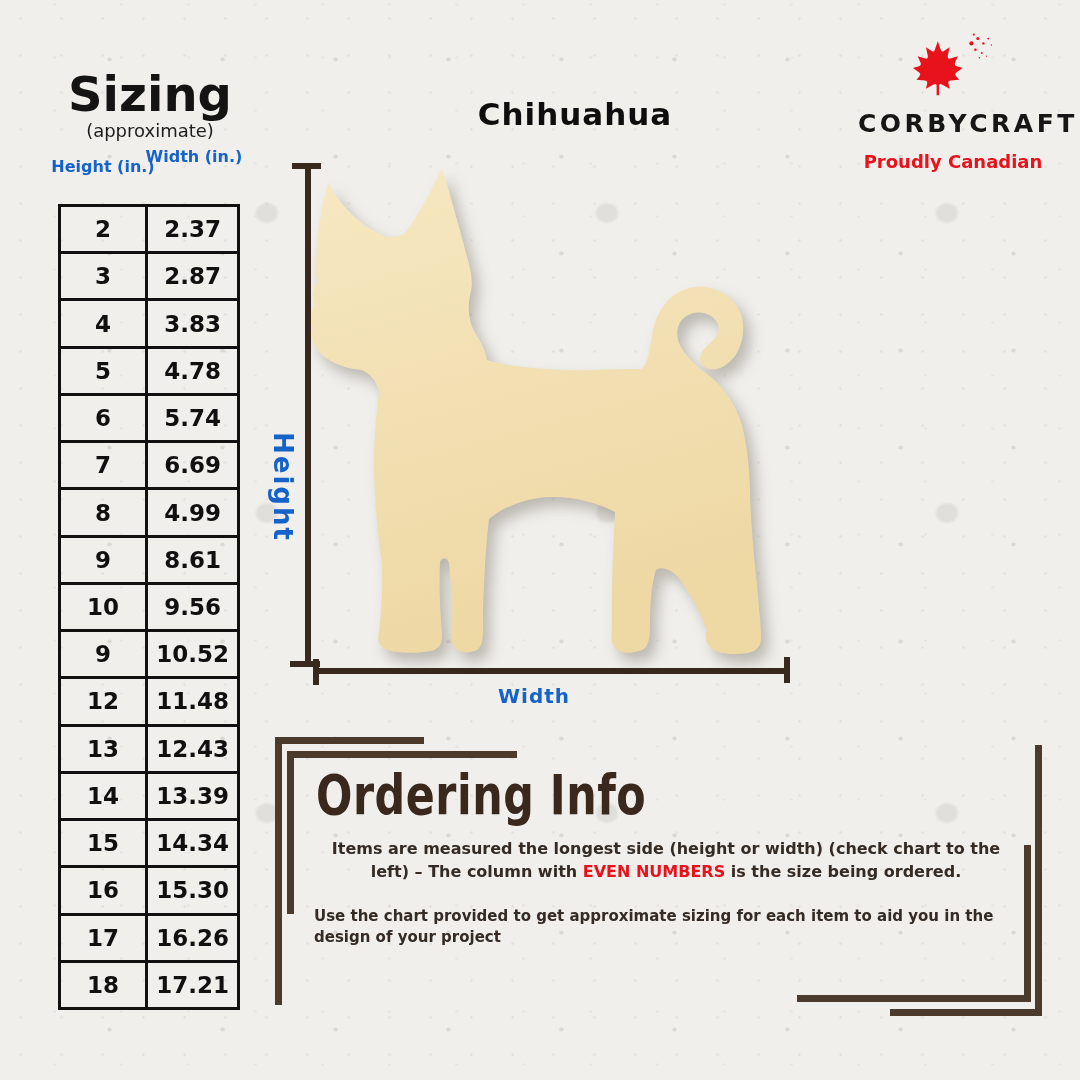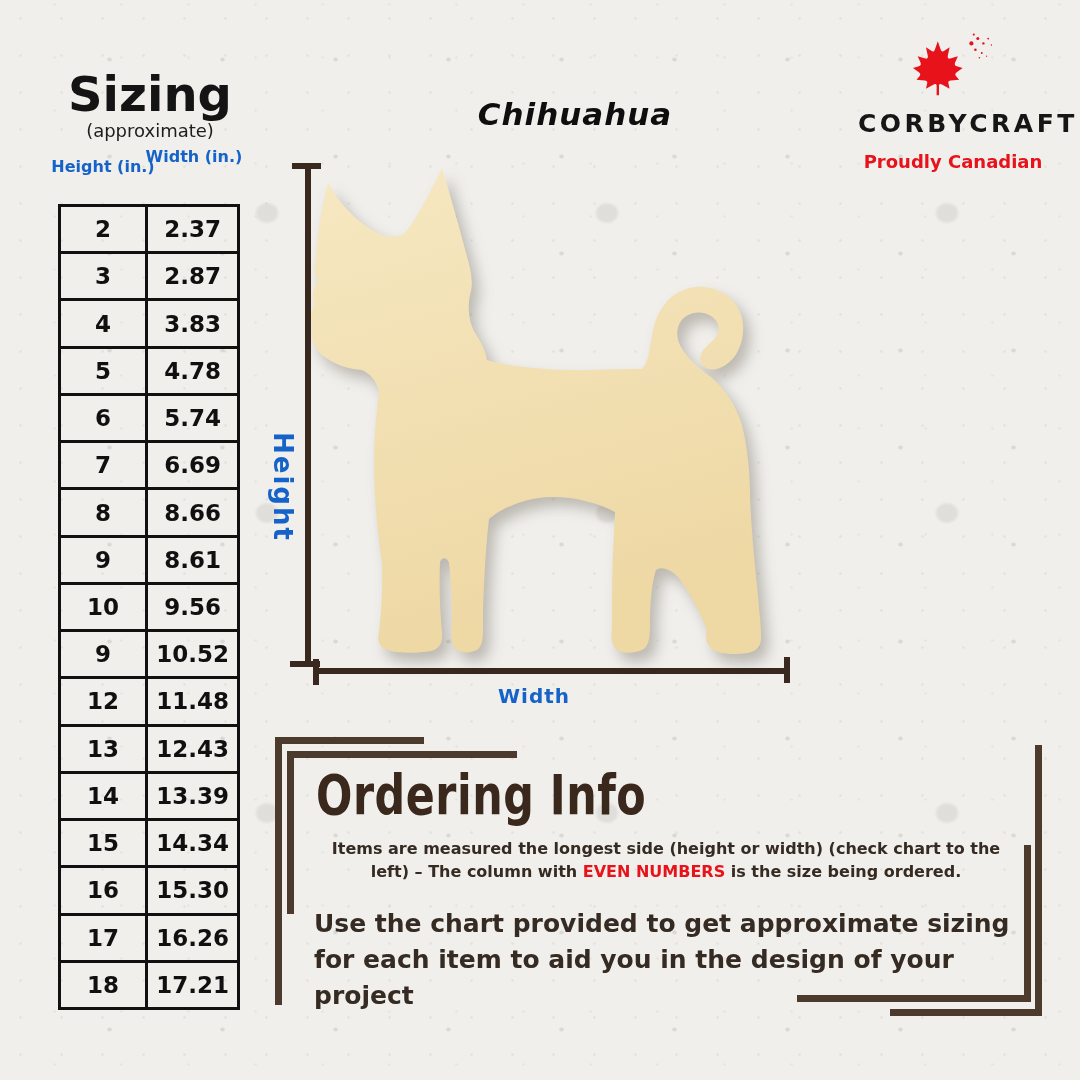--- a/index.html
+++ b/index.html
@@ -39,21 +39,21 @@
     border-collapse:collapse; table-layout:fixed;
   }
   table.size-table td{
     border:3px solid #111; text-align:center; vertical-align:middle;
     font-size:23px; font-weight:bold; color:#101010; padding:0;
   }
   table.size-table td:first-child{width:47%;}
   
   .product-title{
     position:absolute; left:395px; top:96px; width:360px; text-align:center;
-    font-size:31px; font-weight:bold; color:#0e0e0e; letter-spacing:1px; margin:0;font-style:italic;
+    font-size:31px; font-weight:bold; color:#0e0e0e; letter-spacing:1px; margin:0;
   }
   .brand{position:absolute; left:858px; top:33px; width:190px; text-align:center;}
   .brand svg{display:block; margin:0 auto;}
   .leaf{fill:var(--red);}
   .brand-name{font-size:25px; font-weight:bold; color:#161616; letter-spacing:3.5px; margin-top:4px;}
   .brand-tagline{font-size:18px; font-weight:bold; color:var(--red); margin-top:13px;}
   
   .dim{position:absolute; background:#38281d;}
   .dim-h-line {left:305px; top:165px; width:6px;  height:501px;}
   .dim-h-cap1 {left:292px; top:163px; width:29px; height:6px;}
@@ -87,21 +87,21 @@
     transform:scale(1.02,1.3); transform-origin:top left; letter-spacing:0.5px;
     white-space:nowrap;
   }
   .ordering-p1{
     position:absolute; left:300px; top:822px; width:700px; text-align:center;
     font-size:16px; font-weight:bold; color:var(--textbrown); line-height:1.43; margin:16px;
   }
   .ordering-p1 .red{color:var(--red);}
   .ordering-p2{
     position:absolute; left:314px; top:906px; width:700px; text-align:left;
-    font-size:25px; font-weight:bold; color:var(--textbrown); line-height:1.43; margin:0;
+    font-size:15px; font-weight:bold; color:var(--textbrown); line-height:1.43; margin:0;
   }
 </style>
 </head>
 <body>
 
 <div class="canvas">
 
   <h1 class="sizing-title">Sizing</h1>
   <div class="sizing-sub">(approximate)</div>
   <div class="col-head h">Height (in.)</div>
@@ -127,21 +127,21 @@
         <tr>
           <td>6</td>
           <td>5.74</td>
         </tr>
         <tr>
           <td>7</td>
           <td>6.69</td>
         </tr>
         <tr>
           <td>8</td>
-          <td>8.66</td>
+          <td>4.99</td>
         </tr>
         <tr>
           <td>9</td>
           <td>8.61</td>
         </tr>
         <tr>
           <td>10</td>
           <td>9.56</td>
         </tr>
         <tr>

